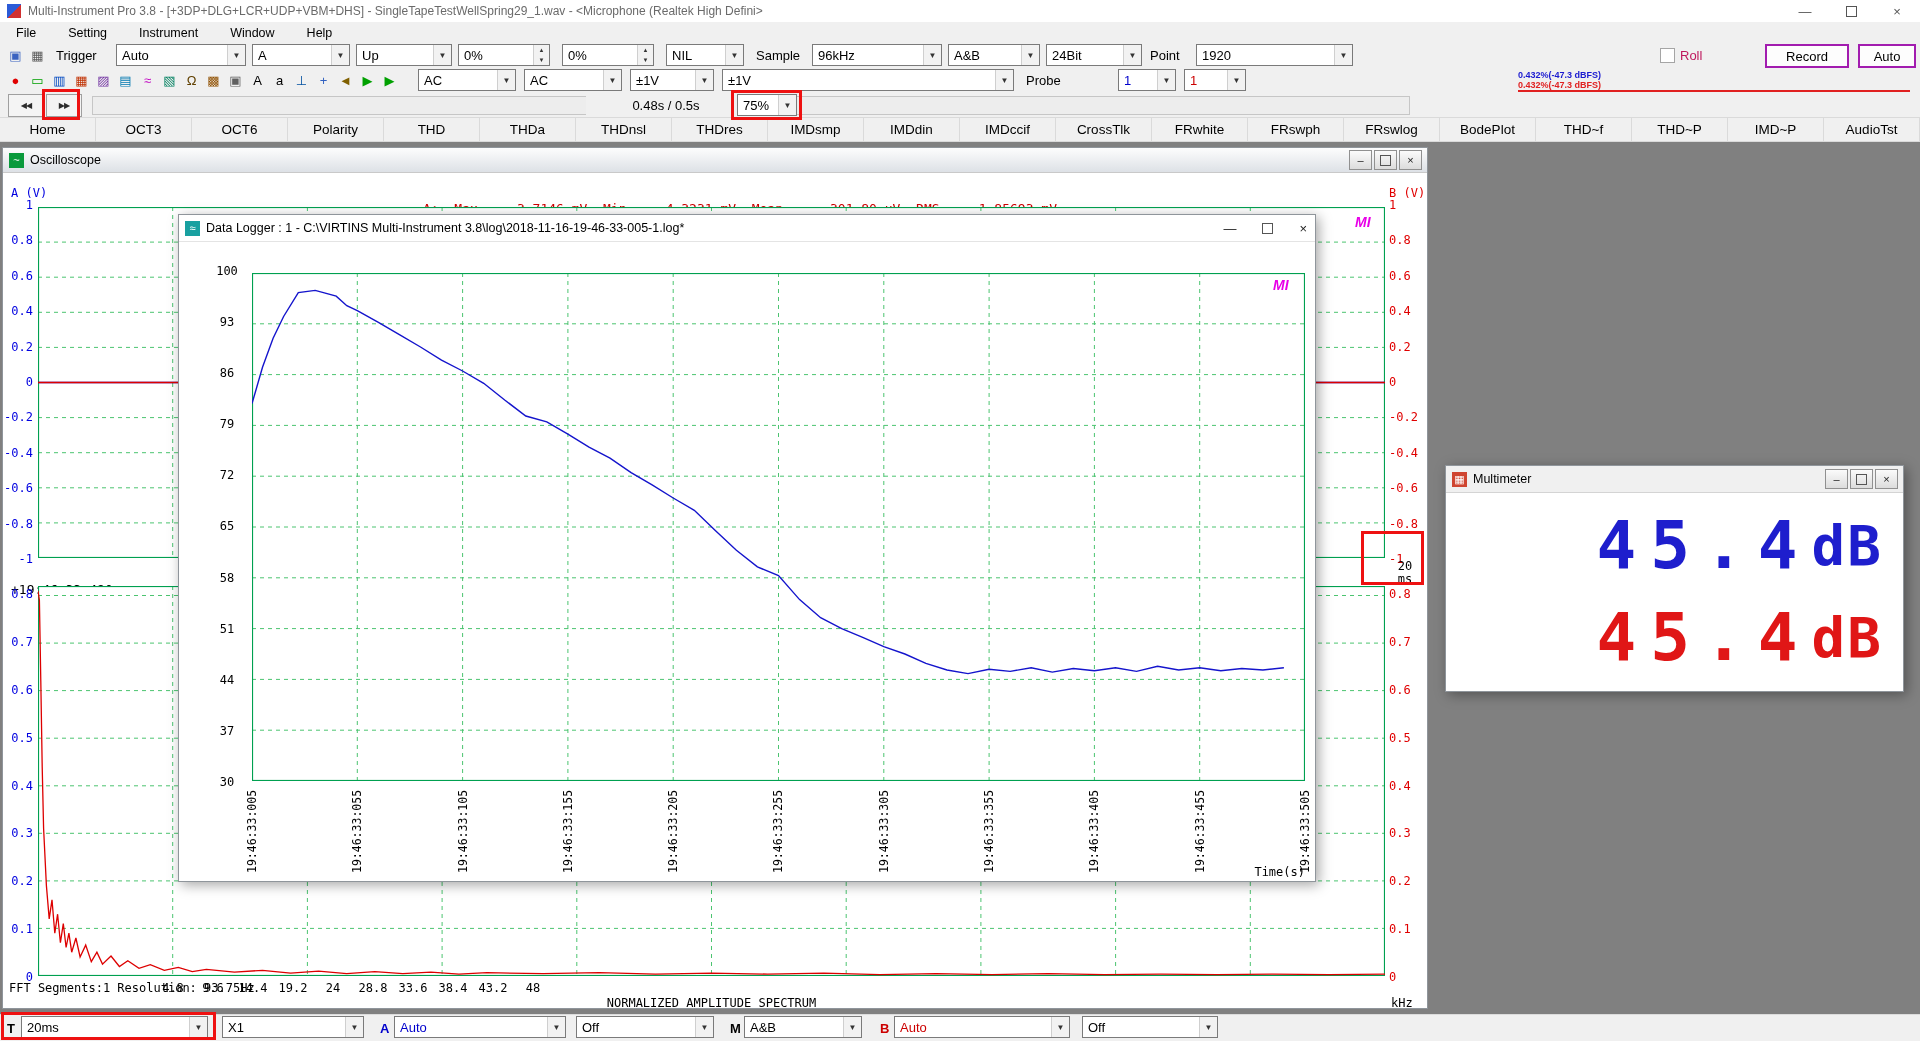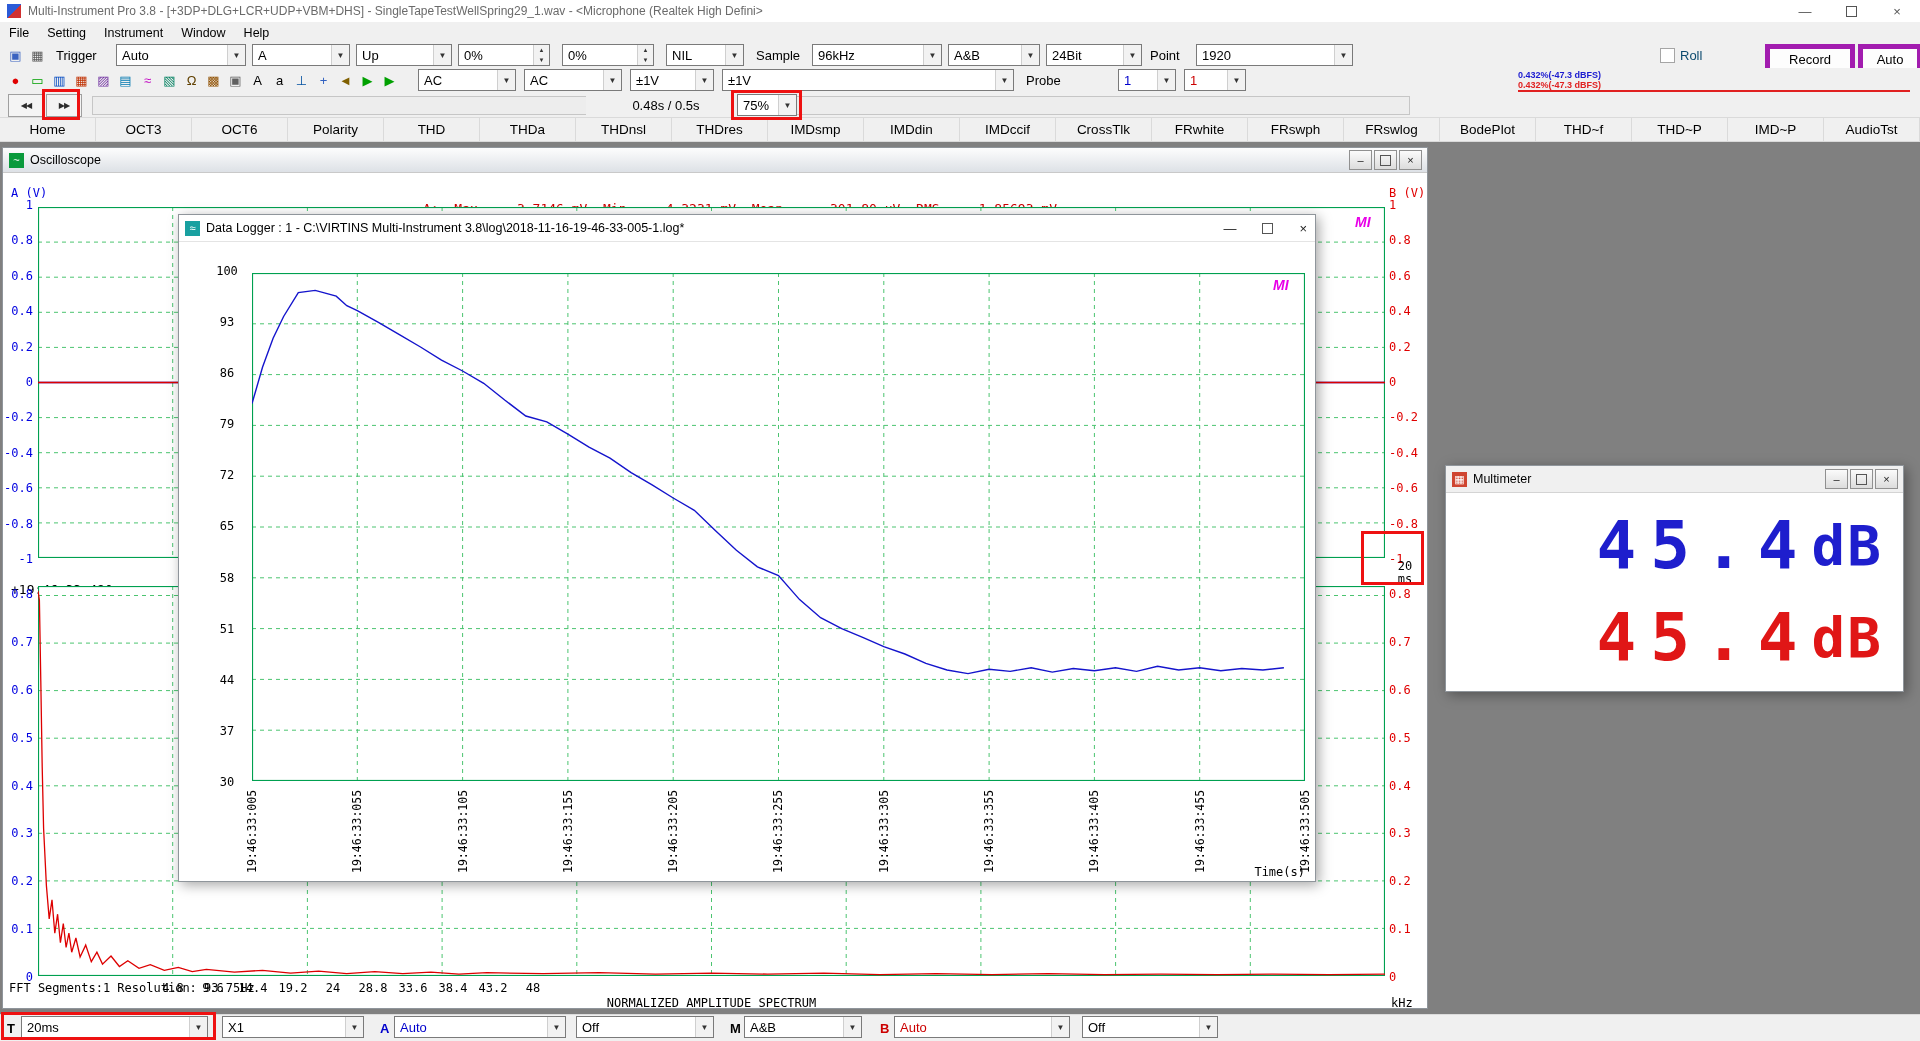--- a/index.html
+++ b/index.html
@@ -10,45 +10,45 @@
   .titlebar{position:absolute;left:0;top:0;width:100%;height:22px;background:#ffffff;
             display:flex;align-items:center;border-bottom:1px solid #ececec;}
   .app-icon{width:14px;height:14px;margin:0 7px;background:linear-gradient(135deg,#2b5bd7 50%,#d03030 50%);}
   .titlebar .title{font-size:12px;color:#6a6a6a;white-space:nowrap;}
   .win-controls{margin-left:auto;display:flex;height:100%;}
   .wc{width:46px;display:flex;align-items:center;justify-content:center;color:#555;font-size:13px;}
   .boxico{display:inline-block;width:9px;height:9px;border:1px solid #555;}
 
   .menubar{position:absolute;left:0;top:22px;width:100%;height:21px;background:#f0f0f0;
            display:flex;align-items:center;border-bottom:1px solid #e2e2e2;}
-  .mi{padding:0 9px;font-size:12.5px;}
+  .mi{padding:0 16px;font-size:12.5px;}
 
   .tb{position:absolute;left:0;width:100%;background:#f0f0f0;border-bottom:1px solid #e2e2e2;}
   #toolbar1{top:43px;height:25px;}
   #toolbar2{top:68px;height:25px;}
   #transport{top:93px;height:24px;}
 
   .tlabel{position:absolute;top:0;height:25px;display:flex;align-items:center;font-size:13px;}
   .c{position:absolute;top:1px;height:22px;background:#fff;border:1px solid #7a7a7a;
      display:flex;align-items:stretch;box-sizing:border-box;}
   .c .val{flex:1;display:flex;align-items:center;padding:0 5px;font-size:13px;white-space:nowrap;overflow:hidden;}
   .c .arr{width:17px;display:flex;align-items:center;justify-content:center;background:#f2f2f2;
           border-left:1px solid #cfcfcf;font-size:8px;color:#333;}
   .c .arrs{width:15px;display:flex;flex-direction:column;border-left:1px solid #cfcfcf;}
   .sa{flex:1;display:flex;align-items:center;justify-content:center;font-size:6px;background:#f2f2f2;color:#333;}
   .redval .val{color:#cc0000;}
   .blueval .val{color:#0000cc;}
 
   .icon-strip{position:absolute;top:0;height:25px;display:flex;align-items:center;gap:3px;}
   .ticon{width:19px;height:19px;display:flex;align-items:center;justify-content:center;font-size:13px;}
 
-  .chk{position:absolute;top:0;height:25px;display:flex;align-items:center;gap:5px;color:#0c4a6e;font-size:13px;}
+  .chk{position:absolute;top:0;height:25px;display:flex;align-items:center;gap:5px;color:#be185d;font-size:13px;}
   .chk .box{width:13px;height:13px;border:1px solid #a5a5a5;background:#fff;}
 
-  .btn{position:absolute;top:1px;height:20px;border:5px solid #a21caf;background:#fdfdfd;
+  .btn{position:absolute;top:1px;height:20px;border:2px solid #a21caf;background:#fdfdfd;
        display:flex;align-items:center;justify-content:center;font-size:13px;}
 
   .meter-text{position:absolute;left:1518px;font-size:9px;font-weight:bold;white-space:nowrap;}
   .meter-text.blue{top:2px;color:#1a1ad0;}
   .meter-text.red{top:12px;color:#e02020;}
   .meter-bar{position:absolute;left:1518px;top:22px;width:392px;height:2px;background:#e02020;}
 
   .tbtn{position:absolute;top:1px;width:34px;height:21px;background:#f4f4f4;border:1px solid #9f9f9f;
         display:flex;align-items:center;justify-content:center;font-size:8px;color:#2c2c2c;letter-spacing:-1px;}
   .track{position:absolute;left:92px;top:3px;width:1316px;height:17px;background:#ededed;border:1px solid #c6c6c6;}

